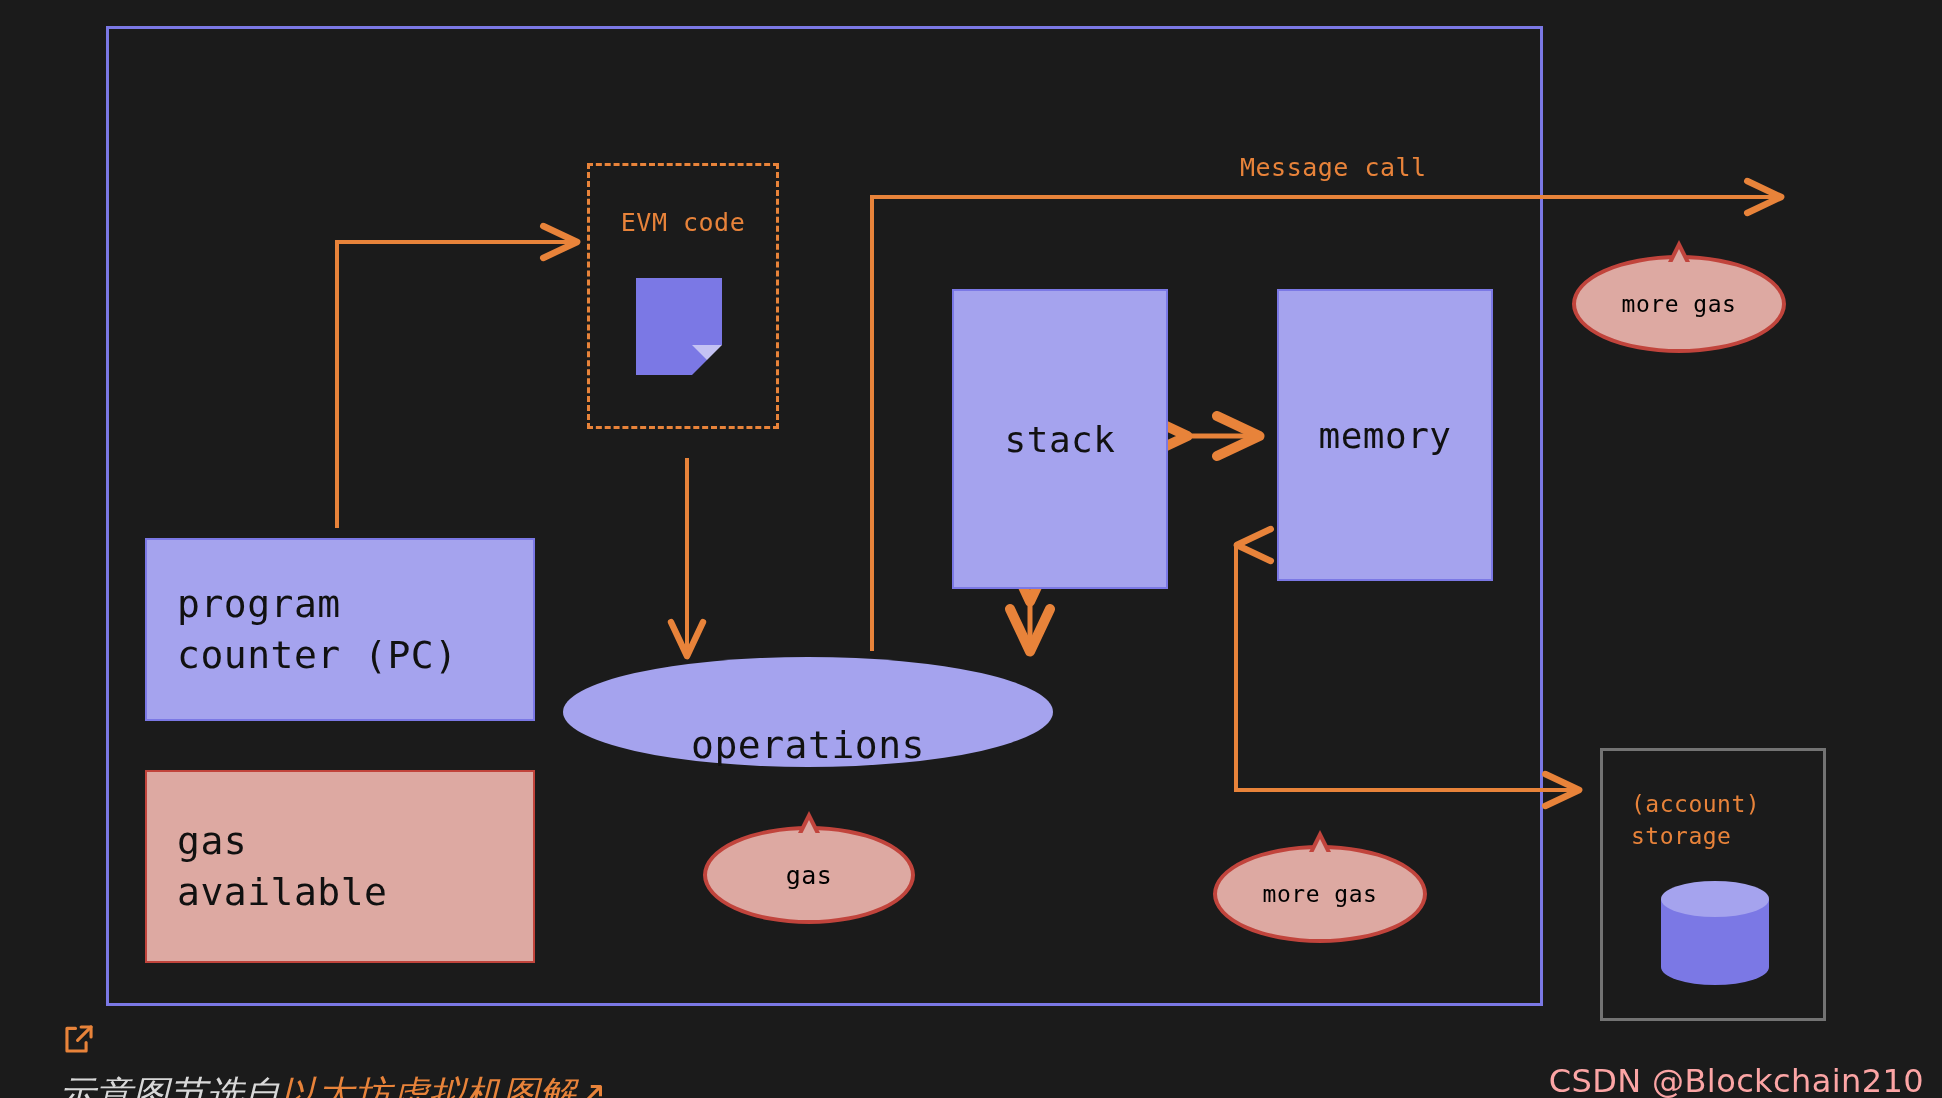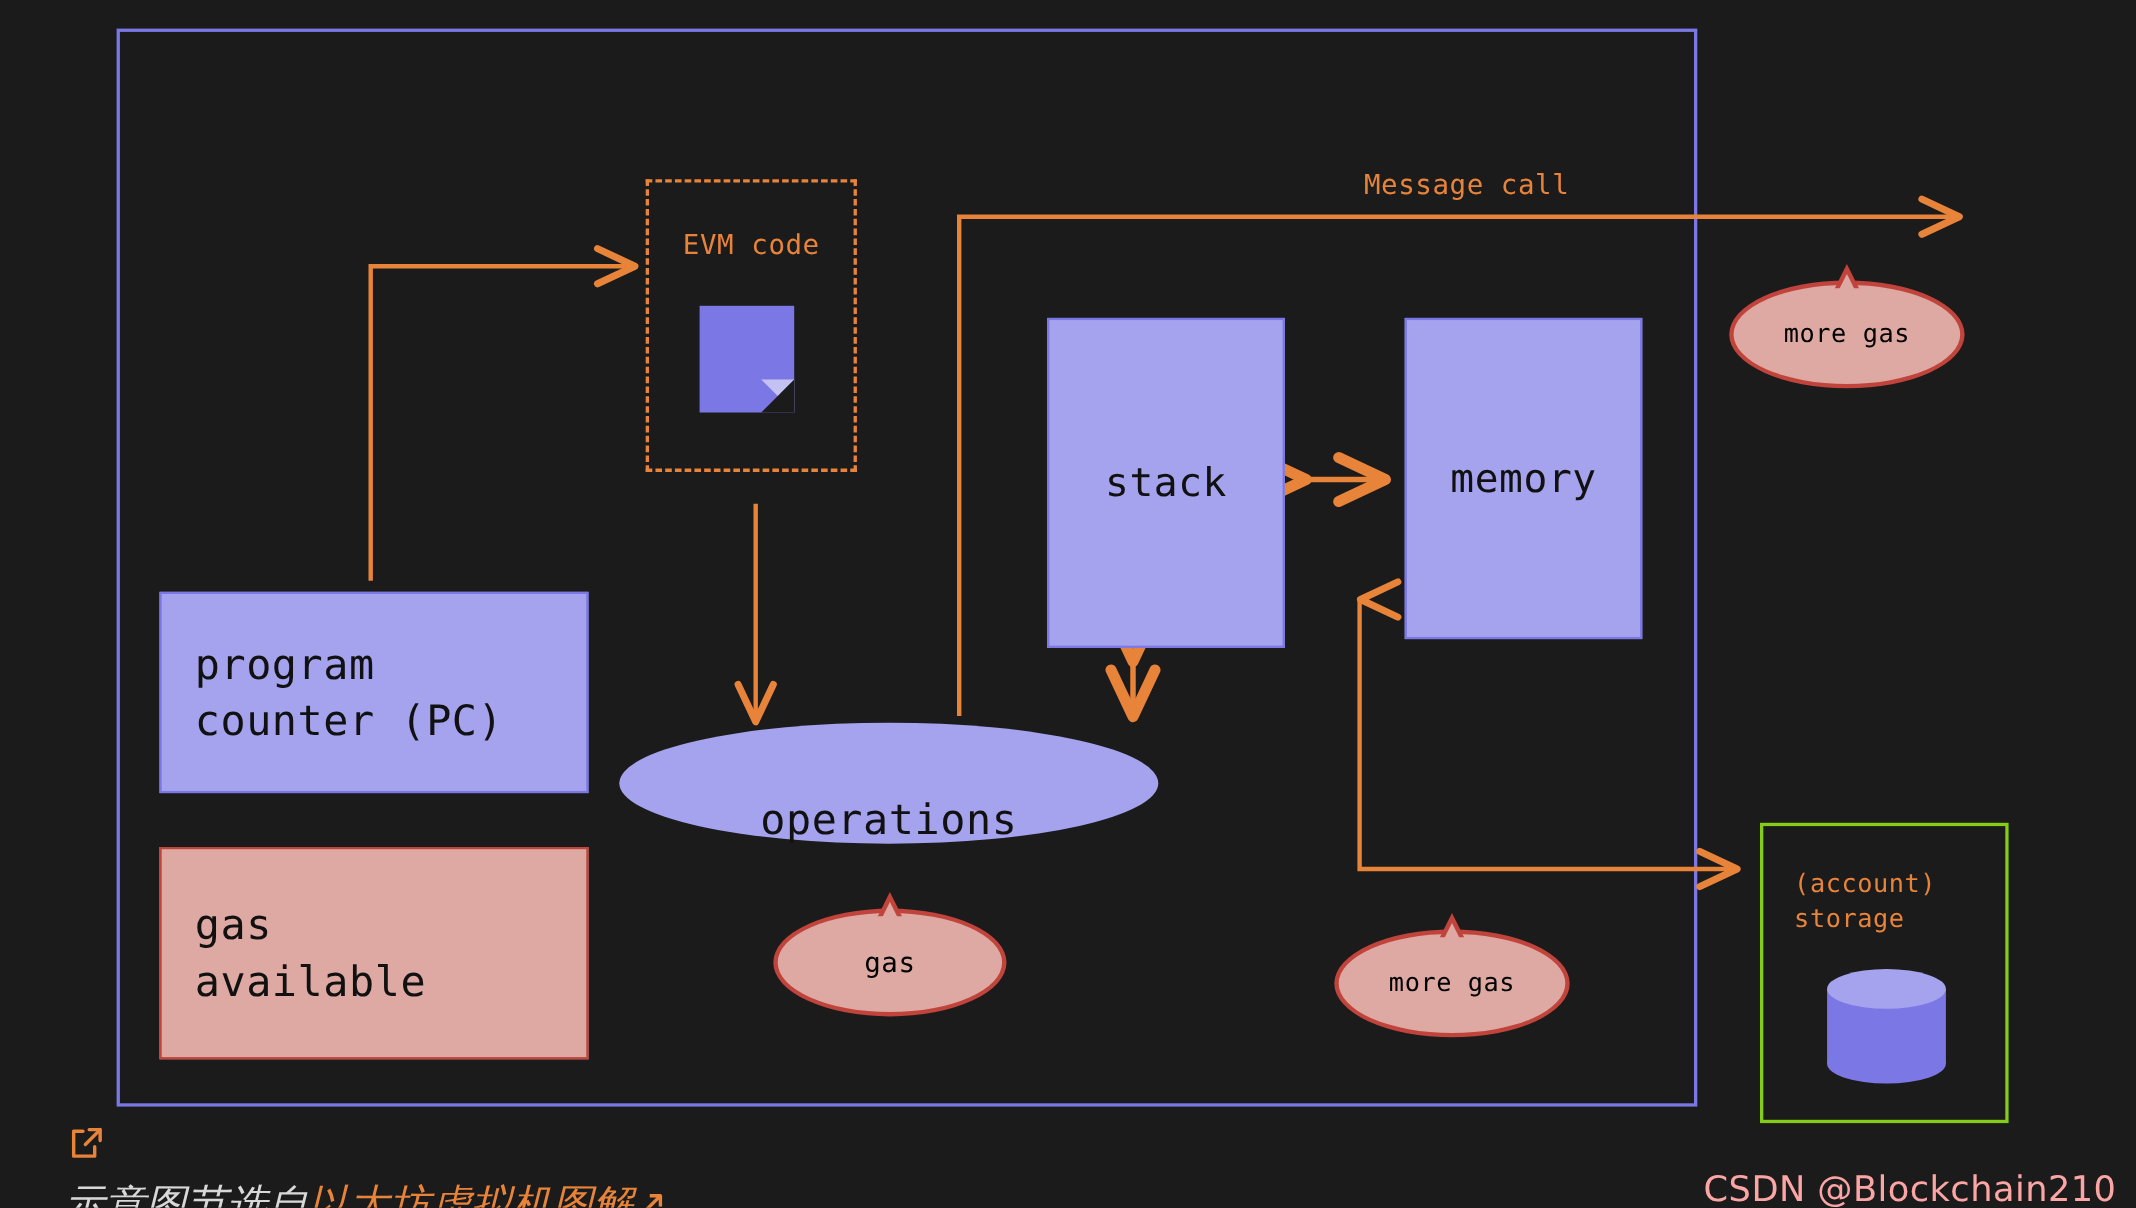--- a/index.html
+++ b/index.html
@@ -51,21 +51,21 @@
   .box-red {
     background: #dda9a2;
     border: 2px solid #c1443c;
     color: #111;
   }
   .box-dashed-orange {
     border: 3px dashed #e8833a;
     background: transparent;
   }
   .box-orange {
-    border: 3px solid #84cc16;
+    border: 3px solid #737373;
     background: transparent;
   }
 
   .label-left {
     padding-left: 30px;
     line-height: 1.34;
     white-space: pre-line;
   }
   .label-center {
     justify-content: center;

